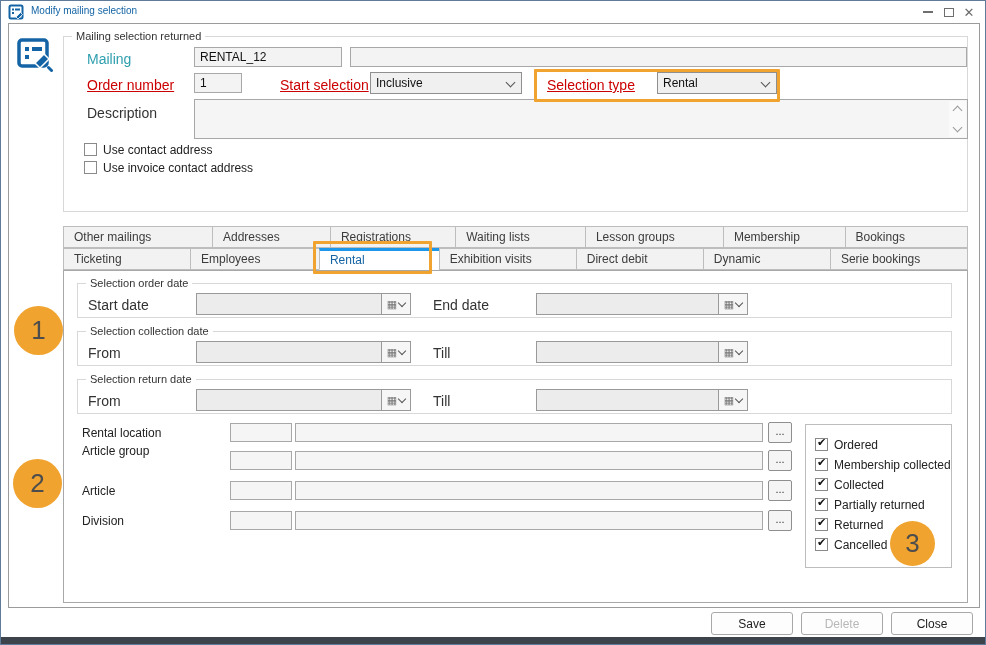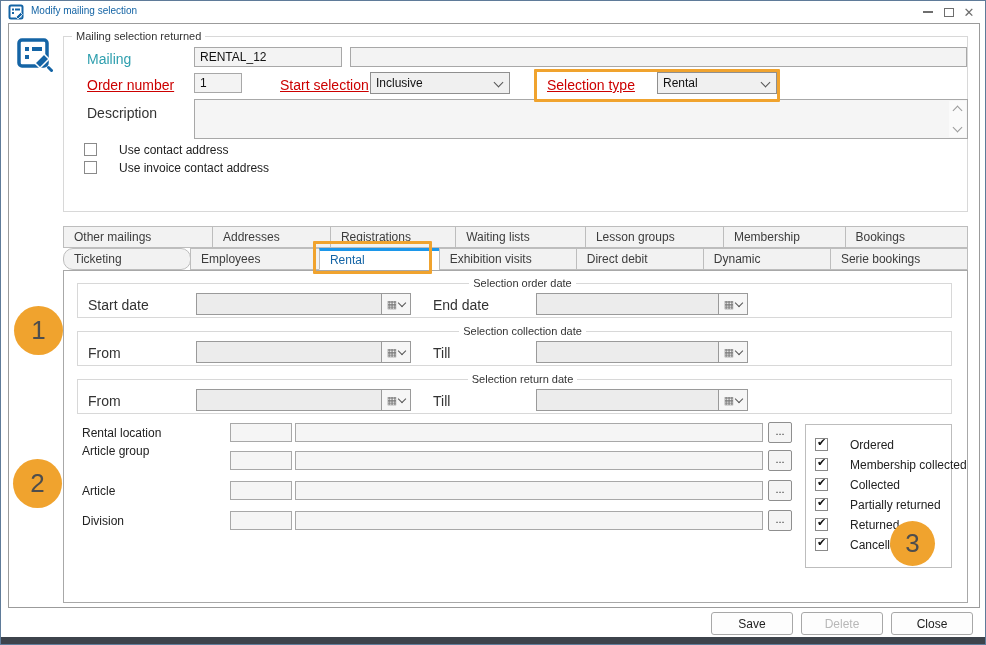--- a/index.html
+++ b/index.html
@@ -43,38 +43,38 @@
                  border-right:1px solid #555; border-bottom:1px solid #555;
                  transform:rotate(45deg); }
 
   .descbox { position:absolute; background:#f5f5f5; border:1px solid #a8a8a8; }
   .desc-scroll { position:absolute; right:1px; top:1px; bottom:1px; width:17px; background:#fafafa;
                  display:flex; flex-direction:column; justify-content:space-between; align-items:center; padding:4px 0; }
   .chev-up, .chev-dn { width:7px; height:7px; border-right:1px solid #9a9a9a; border-bottom:1px solid #9a9a9a; }
   .chev-up { transform:rotate(-135deg); margin-top:2px; }
   .chev-dn { transform:rotate(45deg); margin-bottom:2px; }
 
-  .checkbox { position:absolute; display:flex; align-items:center; gap:22px; height:15px; cursor:default; }
+  .checkbox { position:absolute; display:flex; align-items:center; gap:6px; height:15px; cursor:default; }
   .checkbox .box { width:13px; height:13px; background:#fff; border:1px solid #8a8a8a; position:relative; flex:0 0 auto; }
   .checkbox .mark { display:none; position:absolute; left:1px; top:-3px; font-size:11px; color:#111; }
   .checkbox.checked .mark { display:block; }
   .checkbox .cblabel { font-size:12px; color:#222; white-space:nowrap; }
 
   
   .tabstrip { position:absolute; left:54px; width:905px; height:22px; display:flex; }
   .tabs-r1 { top:202px; } .tabs-r2 { top:224px; }
   .tab { background:#f2f2f2; border:1px solid #bdbdbd; margin-left:-1px; height:22px;
          display:flex; align-items:center; padding-left:10px; font-size:12px; color:#3c3c3c; cursor:default; }
   .tab:first-child { margin-left:0; }
   .tab.active { background:#fff; color:#1464a5; border-top:3px solid #1c97ea; border-bottom-color:#fff; }
 
   .tabpanel { position:absolute; left:54px; top:246px; width:905px; height:333px;
               border:1px solid #a8a8a8; background:#fff; }
 
-  .fs-date { position:absolute; left:13px; width:875px; height:41px;text-align:center; }
+  .fs-date { position:absolute; left:13px; width:875px; height:41px; }
   .datefield { position:absolute; height:22px; border:1px solid #9a9a9a; background:#ececec; }
   .datebtn { position:absolute; right:0; top:0; bottom:0; width:29px; background:#f6f6f6;
              border-left:1px solid #9a9a9a; display:flex; align-items:center; justify-content:center; gap:2px; }
   .cal-glyph { font-size:11px; color:#777; line-height:1; }
   .datebtn .chev { width:6px; height:6px; border-right:1px solid #555; border-bottom:1px solid #555;
                    transform:rotate(45deg); margin-top:-2px; }
 
   .fieldrow-label { position:absolute; left:18px; font-size:12px; color:#222; }
   .smallbox { position:absolute; left:166px; width:62px; height:19px; background:#f5f5f5; border:1px solid #a8a8a8; }
   .largebox { position:absolute; left:231px; width:468px; height:19px; background:#f5f5f5; border:1px solid #a8a8a8; }
@@ -137,21 +137,21 @@
     </fieldset>
 
     <span class="lbl lbl-teal" style="left:78px; top:27px;">Mailing</span>
     <div class="tbox" style="left:185px; top:23px; width:148px;">RENTAL_12</div>
     <div class="tbox" style="left:341px; top:23px; width:617px;"></div>
 
     <span class="lbl lbl-red" style="left:78px; top:53px;">Order number</span>
     <div class="tbox" style="left:185px; top:49px; width:48px;">1</div>
 
     <span class="lbl lbl-red" style="left:271px; top:53px;">Start selection</span>
-    <div class="combo" style="left:361px; top:48px; width:140px;">
+    <div class="combo" style="left:361px; top:48px; width:152px;">
       <span>Inclusive</span>
       <span class="chev"></span>
     </div>
 
     <span class="lbl lbl-red" style="left:538px; top:53px;">Selection type</span>
     <div class="combo" style="left:648px; top:48px; width:120px;">
       <span>Rental</span>
       <span class="chev"></span>
     </div>
 
@@ -176,21 +176,21 @@
     <div class="tabstrip tabs-r1">
       <div class="tab" style="flex:151 0 0;">Other mailings</div>
       <div class="tab" style="flex:117 0 0;">Addresses</div>
       <div class="tab" style="flex:125 0 0;">Registrations</div>
       <div class="tab" style="flex:130 0 0;">Waiting lists</div>
       <div class="tab" style="flex:139 0 0;">Lesson groups</div>
       <div class="tab" style="flex:121 0 0;">Membership</div>
       <div class="tab" style="flex:122 0 0;">Bookings</div>
     </div>
     <div class="tabstrip tabs-r2">
-      <div class="tab" style="flex:127 0 0;border-radius:10px;">Ticketing</div>
+      <div class="tab" style="flex:127 0 0;">Ticketing</div>
       <div class="tab" style="flex:129 0 0;">Employees</div>
       <div class="tab active" style="flex:119 0 0;">Rental</div>
       <div class="tab" style="flex:138 0 0;">Exhibition visits</div>
       <div class="tab" style="flex:127 0 0;">Direct debit</div>
       <div class="tab" style="flex:127 0 0;">Dynamic</div>
       <div class="tab" style="flex:138 0 0;">Serie bookings</div>
     </div>
 
     <div class="tabpanel">
 

